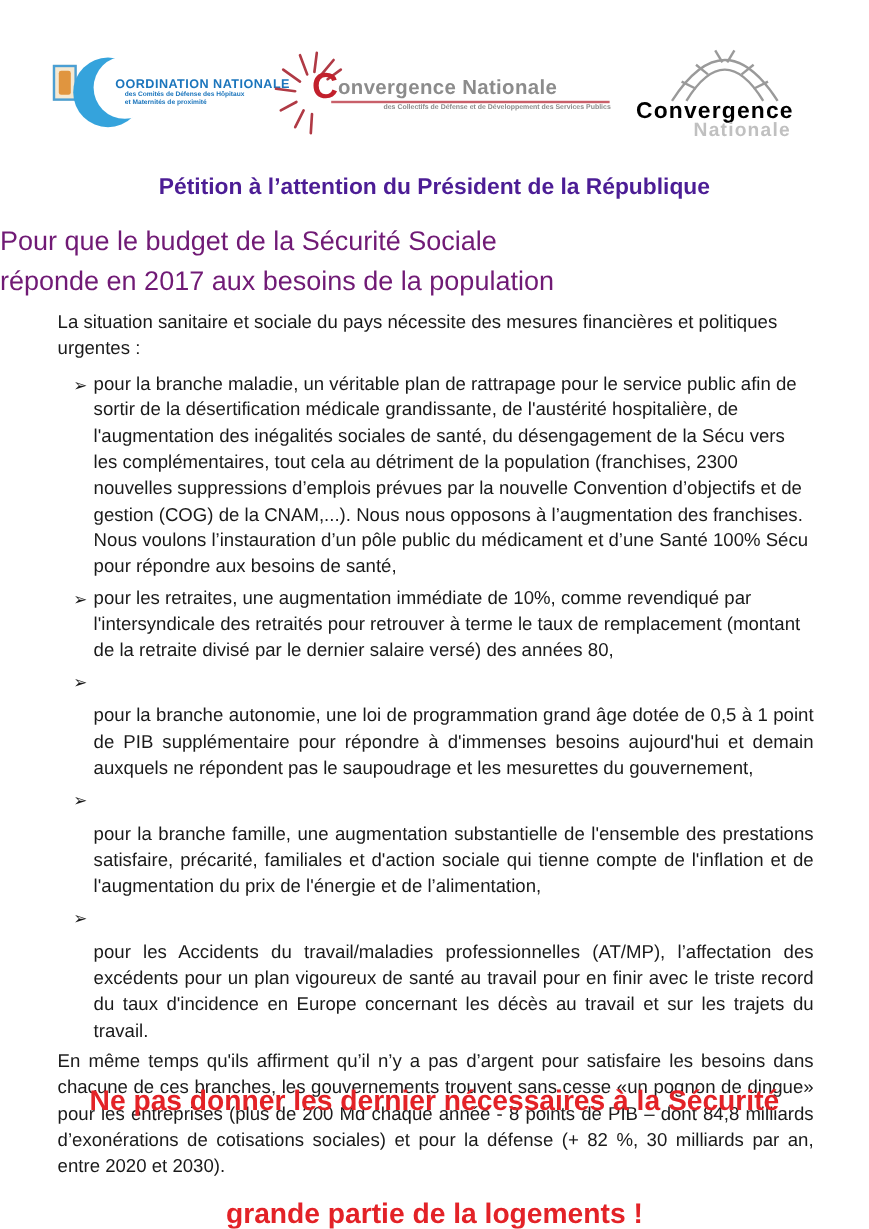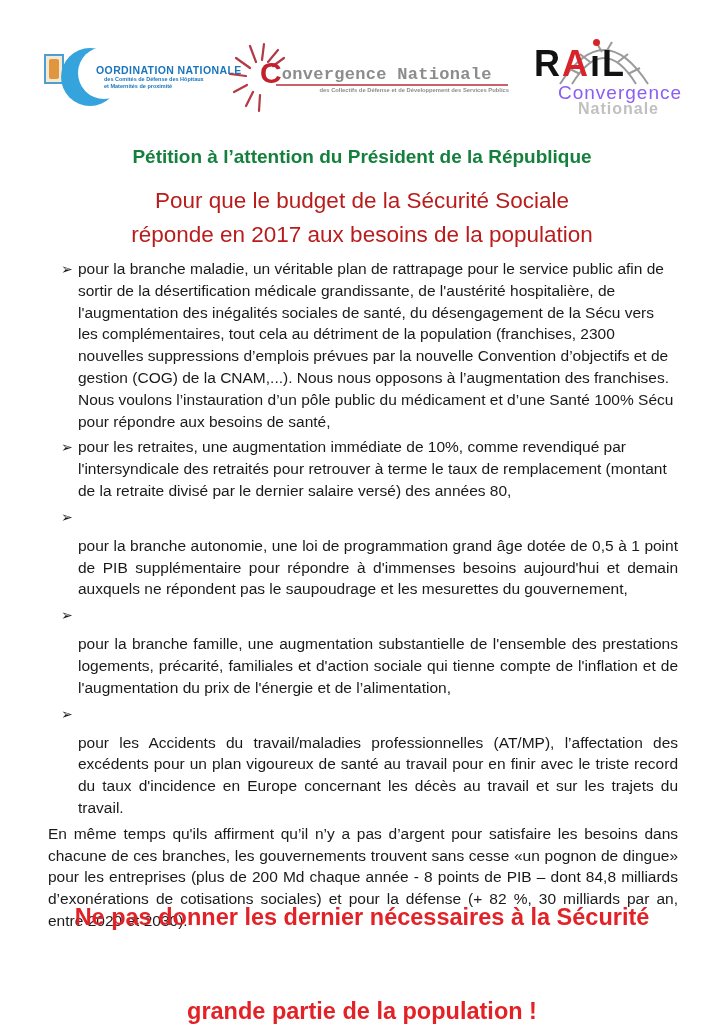--- a/index.html
+++ b/index.html
@@ -28,42 +28,42 @@
   .coord-crescent { position:absolute; left:22px; top:0px; width:62px; height:66px; }
   .coord-text { position:absolute; left:58px; top:20px; width:110px; }
   .coord-name { font-size:10.5px; font-weight:bold; color:#1b75bc; letter-spacing:0.4px; white-space:nowrap; }
   .coord-sub { font-size:5.5px; color:#1b75bc; font-weight:bold; line-height:7px; margin-left:8px; }
 
   
   .logo-conv { position:absolute; left:226px; top:40px; width:285px; height:75px; }
   .conv-rays { position:absolute; left:0; top:0; }
   .conv-line { position:absolute; left:34px; top:16px; white-space:nowrap; }
   .conv-c { font-size:30px; font-weight:bold; color:#c2202c; vertical-align:-4px; }
-  .conv-name { font-size:17px; font-weight:bold; color:#8c8c8c; letter-spacing:0.3px;font-family:Liberation Mono, monospace; }
+  .conv-name { font-size:17px; font-weight:bold; color:#8c8c8c; letter-spacing:0.3px; }
   .conv-rule { position:absolute; left:50px; top:44px; width:232px; height:2px; background:#c9606a; }
   .conv-sub { position:absolute; left:68px; top:47px; width:215px; font-size:5.8px; color:#8c8c8c; font-weight:bold; text-align:right; }
 
   
   .logo-rail { position:absolute; left:526px; top:34px; width:150px; height:82px; }
   .rail-arch { position:absolute; left:28px; top:0; }
   .rail-word { position:absolute; left:8px; top:12px; font-size:36px; font-weight:bold; color:#121212; letter-spacing:2px; line-height:36px; }
   .rail-word .a-red { color:#d9232a; }
   .rail-word .i-wrap { position:relative; }
   .rail-word .i-dot { position:absolute; left:3px; top:-4px; width:7px; height:7px; background:#d9232a; border-radius:50%; }
-  .rail-line2 { position:absolute; left:4px; top:48px; font-size:19px; font-weight:normal; color:#8b5cf6; letter-spacing:1px;margin-left:28px; }
+  .rail-line2 { position:absolute; left:4px; top:48px; font-size:19px; font-weight:bold; color:#000000; letter-spacing:1px; }
   .rail-line3 { position:absolute; left:52px; top:66px; font-size:16px; font-weight:bold; color:#c0c0c0; letter-spacing:1px; }
 
   
   .title-black {
     position:absolute; top:146px; left:0; width:724px;
-    text-align:center; font-size:19px; font-weight:bold; color:#15803d;
+    text-align:center; font-size:19px; font-weight:bold; color:#4c1d95;
   }
   .title-red {
     position:absolute; top:184px; left:0; width:724px;
-    text-align:center; font-size:22.5px; font-weight:400; color:#b91c1c;
+    text-align:left; font-size:22.5px; font-weight:400; color:#701a75;
     line-height:34px;
   }
   .body-col { position:absolute; top:258px; left:48px; width:630px; font-size:15.5px; line-height:21.8px; }
   .intro { margin-bottom:8px; }
   ul.bullets { list-style:none; margin-left:13px; }
   ul.bullets li { display:flex; margin-bottom:4px; }
   .marker { flex:0 0 17px; font-size:14px; color:#1a1a1a; padding-top:1px; }
   .btext { flex:1; }
   .justify { text-align:justify;margin-top:29px; }
   .closing { margin-top:4px; }
@@ -122,63 +122,61 @@
           <path d="M6 50 Q 50 -18 94 50"></path>
           <path d="M18 50 Q 50 -2 82 50"></path>
           <line x1="14" y1="34" x2="26" y2="40"></line>
           <line x1="26" y1="20" x2="36" y2="28"></line>
           <line x1="42" y1="8" x2="48" y2="18"></line>
           <line x1="58" y1="8" x2="52" y2="18"></line>
           <line x1="74" y1="20" x2="64" y2="28"></line>
           <line x1="86" y1="34" x2="74" y2="40"></line>
         </g>
       </svg>
-      <div class="rail-word">
-        <span>R</span><span class="a-red">A</span><span class="i-wrap"><span class="i-dot"></span><span>ı</span></span><span>L</span>
-      </div>
       <div class="rail-line2">Convergence</div>
       <div class="rail-line3">Nationale</div>
     </div>
 
   </header>
 
   <h1 class="title-black">Pétition à l’attention du Président de la République</h1>
 
   <h2 class="title-red">
     <span>Pour que le budget de la Sécurité Sociale</span><br>
     <span>réponde en 2017 aux besoins de la population</span>
   </h2>
 
   <div class="body-col">
+    <p class="intro">La situation sanitaire et sociale du pays nécessite des mesures financières et politiques urgentes :</p>
 
     <ul class="bullets">
       <li>
         <span class="marker">➢</span>
         <span class="btext">pour la branche maladie,  un véritable plan de rattrapage pour le service public afin de sortir de la désertification médicale grandissante, de l'austérité hospitalière, de l'augmentation des inégalités sociales de santé, du désengagement de la Sécu vers les complémentaires,  tout cela au détriment de la population (franchises, 2300 nouvelles suppressions d’emplois prévues par la nouvelle Convention d’objectifs et de gestion (COG) de la CNAM,...). Nous nous opposons à l’augmentation des franchises. Nous voulons l’instauration d’un pôle public du médicament et d’une Santé 100% Sécu pour répondre aux besoins de santé,</span>
       </li>
       <li>
         <span class="marker">➢</span>
         <span class="btext">pour les retraites, une augmentation immédiate de 10%, comme revendiqué par l'intersyndicale des retraités pour retrouver à terme le taux de remplacement (montant de la retraite divisé par le dernier salaire versé) des années 80,</span>
       </li>
       <li>
         <span class="marker">➢</span>
         <span class="btext justify">pour la branche autonomie, une loi de programmation grand âge dotée de 0,5 à 1 point de PIB supplémentaire pour répondre à d'immenses besoins aujourd'hui et demain auxquels ne répondent pas le saupoudrage et les mesurettes du gouvernement,</span>
       </li>
       <li>
         <span class="marker">➢</span>
-        <span class="btext justify">pour la branche famille, une augmentation substantielle de l'ensemble des prestations logements, précarité, familiales et d'action sociale qui tienne compte de l'inflation et de l'augmentation du prix de l'énergie et de l’alimentation,</span>
+        <span class="btext justify">pour la branche famille, une augmentation substantielle de l'ensemble des prestations satisfaire, précarité, familiales et d'action sociale qui tienne compte de l'inflation et de l'augmentation du prix de l'énergie et de l’alimentation,</span>
       </li>
       <li>
         <span class="marker">➢</span>
         <span class="btext justify">pour les Accidents du travail/maladies professionnelles (AT/MP), l’affectation des excédents pour un plan vigoureux de  santé au travail pour en finir avec le triste record du taux d'incidence en Europe concernant les décès au travail et sur les trajets du travail.</span>
       </li>
     </ul>
 
     <p class="closing justify">En même temps qu'ils affirment qu’il n’y a pas d’argent pour satisfaire les besoins dans chacune de ces branches, les gouvernements trouvent sans cesse «un pognon de dingue» pour les entreprises (plus de 200 Md chaque année - 8 points de PIB – dont 84,8 milliards d’exonérations de cotisations sociales) et pour la défense (+ 82 %, 30 milliards par an, entre 2020 et 2030).</p>
   </div>
 
   <p class="red-closing">
     <span>Ne pas donner les dernier nécessaires à la Sécurité</span><br>
     <br>
-    <span>grande partie de la population !</span>
+    <span>grande partie de la logements !</span>
   </p>
 
 </div>
 
 </body></html>

